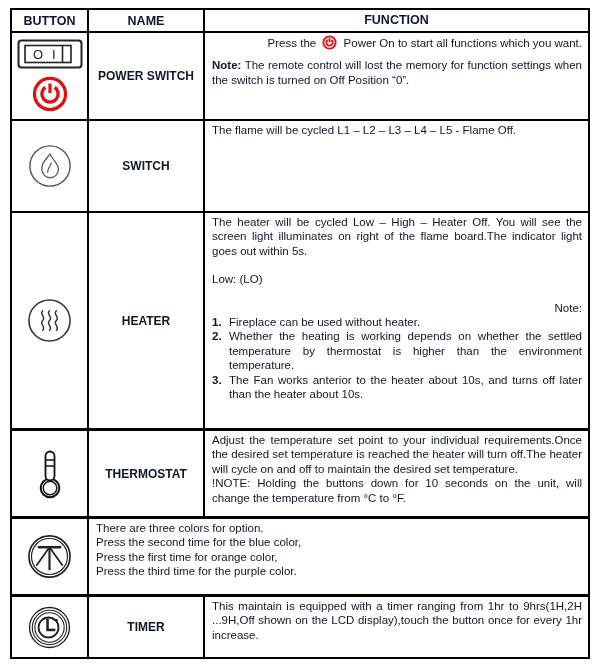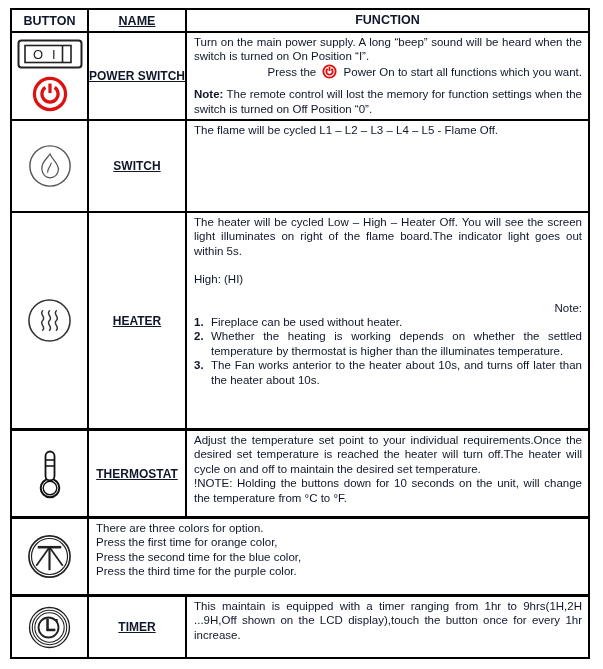--- a/index.html
+++ b/index.html
@@ -9,23 +9,23 @@
   }
   .manual-table {
     position:absolute; left:10px; top:8px; width:580px;
     border:2px solid #000; box-sizing:border-box; background:#fff;
   }
   .row { display:flex; box-sizing:border-box; border-bottom:2px solid #000; }
   .row.thickb { border-bottom-width:3px; }
   .row.last { border-bottom:none; }
   .c1 { width:77px; box-sizing:border-box; border-right:2px solid #000;
         display:flex; flex-direction:column; align-items:center; justify-content:center; gap:6px; }
-  .c2 { width:98px; box-sizing:border-box; border-right:2px solid #000;
+  .c2 { width:116px; box-sizing:border-box; border-right:2px solid #000;
         display:flex; align-items:center; justify-content:center;
-        font-weight:bold; font-size:12px; text-align:center; line-height:14px;text-decoration:underline; }
+        font-weight:bold; font-size:12px; text-align:center; line-height:14px; }
   .c3 { flex:1; box-sizing:border-box; padding:2px 6px 2px 7px;
         font-size:11.5px; line-height:14.4px; }
   .hdr .c1,.hdr .c2,.hdr .c3 {
     display:flex; align-items:center; justify-content:center;
     font-weight:bold; font-size:12.5px; padding:0;
   }
   .jus { text-align:justify; }
   p { margin:0; }
   .gap { height:14px; }
   .sgap { height:8px; }
@@ -63,21 +63,20 @@
         <span>
           <svg width="38" height="38" viewBox="0 0 40 40">
             <circle cx="20" cy="20" r="16.4" fill="none" stroke="#dd1111" stroke-width="3.4"></circle>
             <path d="M15.1 13 A8.5 8.5 0 1 0 24.9 13" fill="none" stroke="#dd1111" stroke-width="3.4"></path>
             <line x1="20" y1="9" x2="20" y2="19" stroke="#dd1111" stroke-width="3.4"></line>
           </svg>
         </span>
       </div>
       <div class="c2">POWER SWITCH</div>
       <div class="c3">
-        <p class="jus">Turn on the main power supply. A long “beep” sound will be heard when the switch is turned on On Position “I”.</p>
         <p class="boldline"><span>Press the </span><span class="inline-pwr"><svg width="15" height="15" viewBox="0 0 40 40">
                 <circle cx="20" cy="20" r="16.4" fill="none" stroke="#dd1111" stroke-width="5"></circle>
                 <path d="M15.1 13 A8.5 8.5 0 1 0 24.9 13" fill="none" stroke="#dd1111" stroke-width="5"></path>
                 <line x1="20" y1="8" x2="20" y2="19" stroke="#dd1111" stroke-width="5"></line>
               </svg></span><span> Power On to start all functions which you want.</span></p>
         <div class="sgap"></div>
         <p class="jus"><span class="notelbl">Note:</span><span> The remote control will lost the memory for function settings when the switch is turned on Off Position “0”.</span></p>
       </div>
     </div>
 
@@ -106,31 +105,31 @@
             <path d="M17 14 c-4 3.5 4 6.5 0 10 c-4 3.5 4 6.5 0 10" fill="none" stroke="#333" stroke-width="1.5" stroke-linecap="round"></path>
             <path d="M24 14 c-4 3.5 4 6.5 0 10 c-4 3.5 4 6.5 0 10" fill="none" stroke="#333" stroke-width="1.5" stroke-linecap="round"></path>
             <path d="M31 14 c-4 3.5 4 6.5 0 10 c-4 3.5 4 6.5 0 10" fill="none" stroke="#333" stroke-width="1.5" stroke-linecap="round"></path>
           </svg>
         </span>
       </div>
       <div class="c2">HEATER</div>
       <div class="c3">
         <p class="jus">The heater will be cycled Low – High – Heater Off. You will see the screen light illuminates on right of the flame board.The indicator light goes out within 5s.</p>
         <div class="gap"></div>
-        <p>High: (HI)</p>
+        <p>Low: (LO)</p>
         <div class="gap"></div>
         <p class="boldline">Note:</p>
         <div class="oli">
 
           <span class="num">1.</span>
           <span class="itx">Fireplace can be used without heater.</span>
         </div>
         <div class="oli">
           <span class="num">2.</span>
-          <span class="itx">Whether the heating is working depends on whether the settled temperature by thermostat is higher than the illuminates temperature.</span>
+          <span class="itx">Whether the heating is working depends on whether the settled temperature by thermostat is higher than the environment temperature.</span>
         </div>
         <div class="oli">
           <span class="num">3.</span>
           <span class="itx">The Fan works anterior to the heater about 10s, and turns off later than the heater about 10s.</span>
         </div>
       </div>
     </div>
 
     <div class="row thickb" style="height:88px;">
       <div class="c1">
@@ -159,22 +158,22 @@
             <circle cx="24" cy="24" r="18.4" fill="none" stroke="#222" stroke-width="1.2"></circle>
             <line x1="12" y1="14.5" x2="36" y2="14.5" stroke="#222" stroke-width="2.6"></line>
             <line x1="24" y1="14.5" x2="24" y2="38" stroke="#222" stroke-width="2.2"></line>
             <line x1="24" y1="14.5" x2="10.5" y2="33.5" stroke="#222" stroke-width="1.8"></line>
             <line x1="24" y1="14.5" x2="37.5" y2="33.5" stroke="#222" stroke-width="1.8"></line>
           </svg>
         </span>
       </div>
       <div class="c3">
         <p>There are three colors for option.</p>
+        <p>Press the second time for the blue color,</p>
         <p>Press the first time for orange color,</p>
-        <p>Press the second time for the blue color,</p>
         <p>Press the third time for the purple color.</p>
       </div>
     </div>
 
     <div class="row last" style="height:60px;">
       <div class="c1">
         <span>
           <svg width="45" height="45" viewBox="0 0 46 46">
             <circle cx="23" cy="23" r="20.4" fill="none" stroke="#222" stroke-width="1.4"></circle>
             <circle cx="23" cy="23" r="17.6" fill="none" stroke="#222" stroke-width="1.1"></circle>

